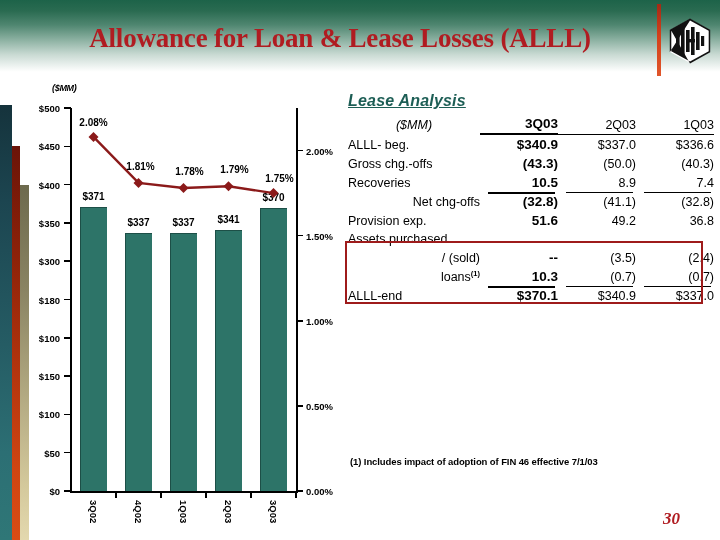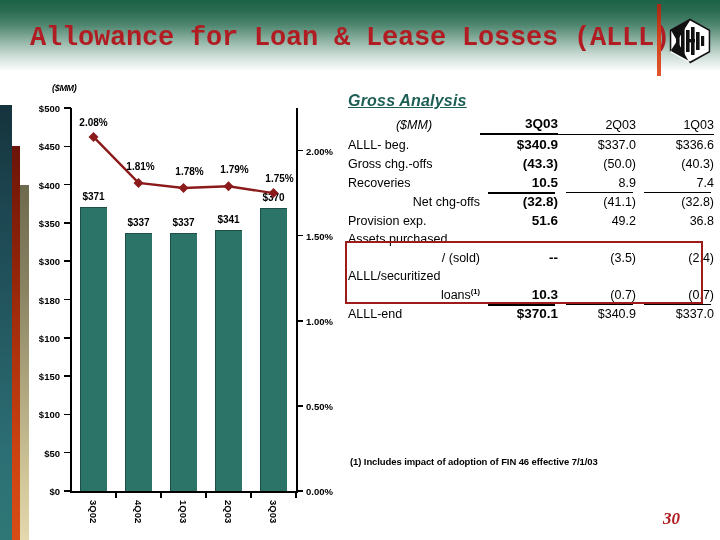--- a/index.html
+++ b/index.html
@@ -22,21 +22,21 @@
     background: linear-gradient(to bottom,
         #1d6349 0%, #2a6b51 14%, #4f8670 32%,
         #8fb3a4 52%, #c9dad3 70%, #ffffff 92%, #ffffff 100%);
   }
 
   
   .slide-title {
     position: absolute; left: 30px; top: 23px;
     width: 620px;
     text-align: center;
-    font-family: Liberation Mono, monospace;
+    font-family: Liberation Serif, serif;
     font-weight: bold;
     font-size: 27px;
     color: #b01c21;
     letter-spacing: -0.2px;
     white-space: nowrap;
   }
 
   
   .logo-divider {
     position: absolute; left: 657px; top: 4px;
@@ -297,21 +297,21 @@
     <div id="chart-pct-labels">
         <div class="pct-label" style="left: 93.5px; top: 36.9378px;">2.08%</div>
         <div class="pct-label" style="left: 140.5px; top: 80.8978px;">1.81%</div>
         <div class="pct-label" style="left: 189.5px; top: 86.0044px;">1.78%</div>
         <div class="pct-label" style="left: 234.5px; top: 84.3022px;">1.79%</div>
         <div class="pct-label" style="left: 279.5px; top: 93.1111px;">1.75%</div>
       </div>
   </div>
 
   <div class="flow">
-    <div class="flow-title">Gross Analysis</div>
+    <div class="flow-title">Lease Analysis</div>
     <table class="flow-table">
       <tbody id="flow-tbody">
           <tr>
             <td class="unit-cell">($MM)</td>
             <td class="cur hdr-cur">3Q03</td>
             <td class="num hdr-num">2Q03</td>
             <td class="num hdr-num">1Q03</td>
           </tr>
           <tr>
             <td class="lbl">ALLL- beg.</td>
@@ -349,26 +349,20 @@
             <td class="num"></td>
             <td class="num"></td>
           </tr>
           <tr>
             <td class="lbl-r">/ (sold)</td>
             <td class="cur">--</td>
             <td class="num">(3.5)</td>
             <td class="num">(2.4)</td>
           </tr>
           <tr>
-            <td class="lbl">ALLL/securitized</td>
-            <td class="cur"></td>
-            <td class="num"></td>
-            <td class="num"></td>
-          </tr>
-          <tr>
             <td class="lbl-r">loans<span class="sup">(1)</span></td>
             <td class="cur">10.3</td>
             <td class="num">(0.7)</td>
             <td class="num">(0.7)</td>
           </tr>
           <tr>
             <td class="lbl">ALLL-end</td>
             <td class="cur tl-cell topline-b">$370.1</td>
             <td class="num tl-cell topline">$340.9</td>
             <td class="num tl-cell topline">$337.0</td>

